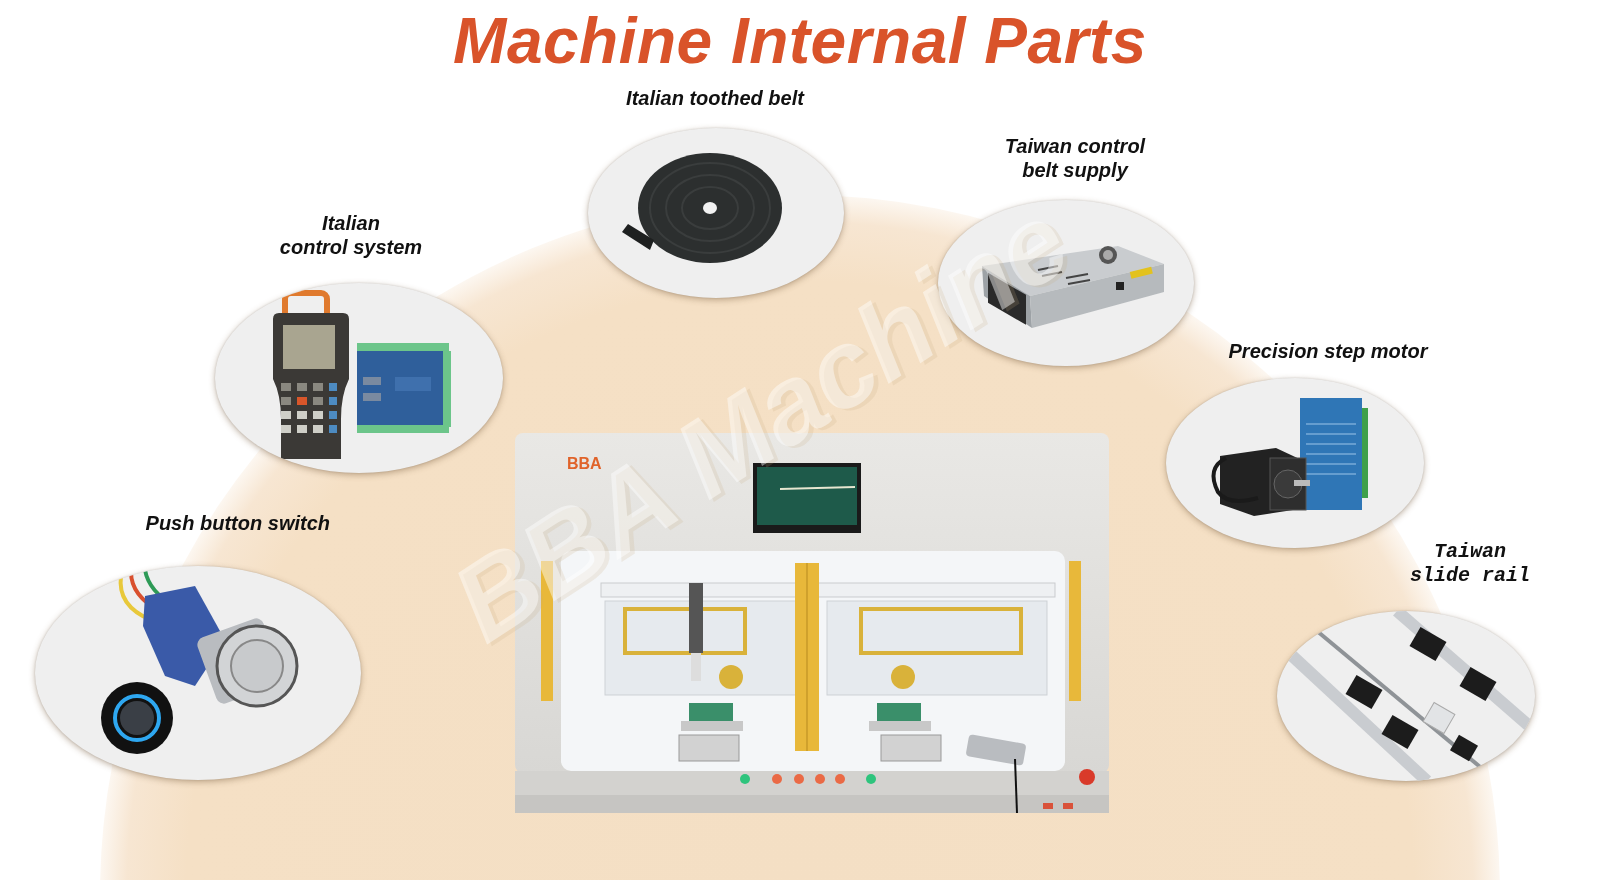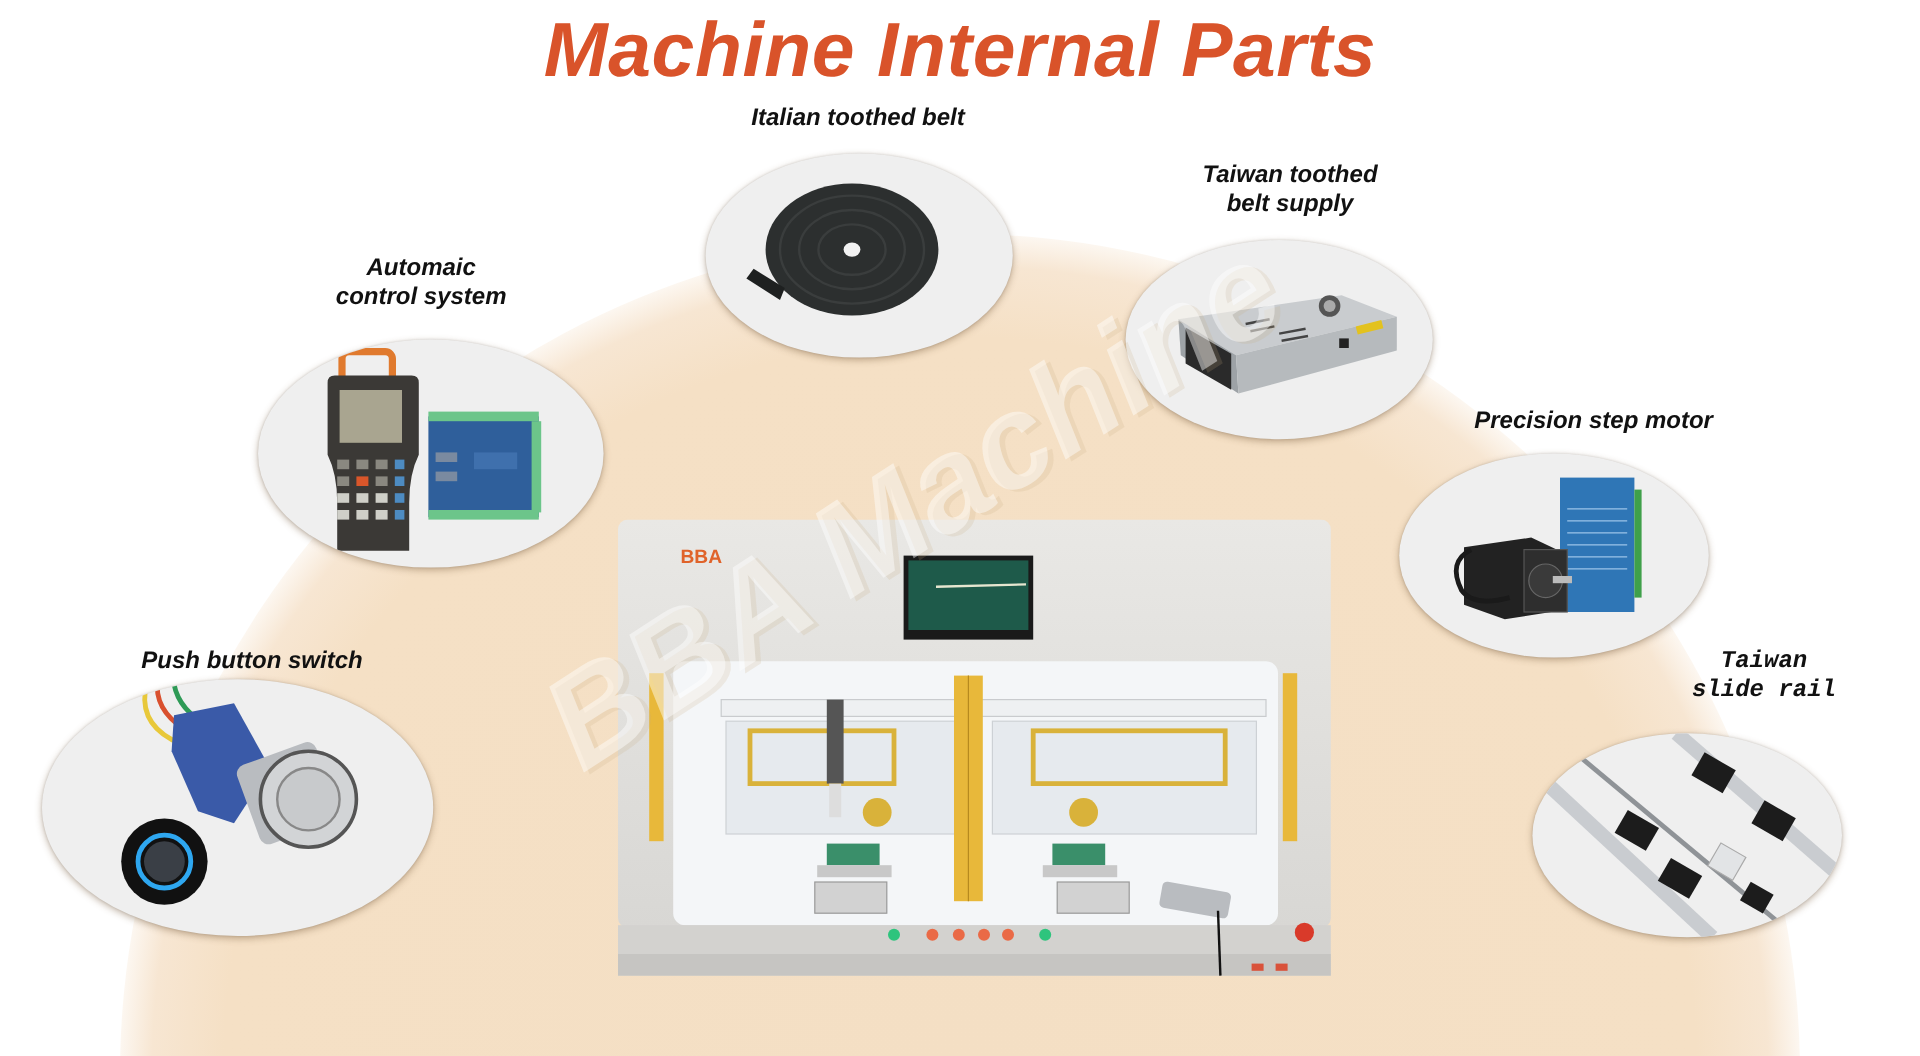--- a/index.html
+++ b/index.html
@@ -51,42 +51,42 @@
     <ellipse cx="122" cy="80" rx="72" ry="55" fill="#2c2f2f"></ellipse>
     <ellipse cx="122" cy="80" rx="60" ry="45" fill="none" stroke="#3a3d3d" stroke-width="2"></ellipse>
     <ellipse cx="122" cy="80" rx="44" ry="33" fill="none" stroke="#3a3d3d" stroke-width="2"></ellipse>
     <ellipse cx="122" cy="80" rx="28" ry="21" fill="none" stroke="#3a3d3d" stroke-width="2"></ellipse>
     <ellipse cx="122" cy="80" rx="7" ry="6" fill="#f2f2f2"></ellipse>
     <polygon points="40,96 66,112 62,122 34,104" fill="#1e2020"></polygon>
   </svg>
 </div>
 
 <div class="label" style="left:960px; top:134px; width:230px;">
-  <div>Taiwan toothed</div>
+  <div>Taiwan control</div>
   <div>belt supply</div>
 </div>
 <div class="oval" style="left:938px; top:200px; width:256px; height:166px;">
   <svg viewBox="0 0 256 166">
     <polygon points="44,66 180,46 226,64 92,96" fill="#c9cccf"></polygon>
     <polygon points="44,66 92,96 94,128 46,96" fill="#9da2a6"></polygon>
     <polygon points="92,96 226,64 226,92 94,128" fill="#b6babd"></polygon>
     <rect x="50" y="74" width="38" height="30" fill="#2a2a2a" transform="skewY(30) translate(0,-30)"></rect>
     <circle cx="170" cy="55" r="9" fill="#555"></circle>
     <circle cx="170" cy="55" r="5" fill="#aaa"></circle>
     <rect x="192" y="70" width="22" height="7" fill="#e3c21e" transform="rotate(-14 200 72)"></rect>
     <rect x="178" y="82" width="8" height="8" fill="#222"></rect>
     <line x1="100" y1="70" x2="120" y2="66" stroke="#444" stroke-width="2"></line>
     <line x1="104" y1="76" x2="124" y2="72" stroke="#444" stroke-width="2"></line>
     <line x1="128" y1="78" x2="150" y2="74" stroke="#444" stroke-width="2"></line>
     <line x1="130" y1="84" x2="152" y2="80" stroke="#444" stroke-width="2"></line>
   </svg>
 </div>
 
 <div class="label" style="left:236px; top:211px; width:230px;">
-  <div>Automaic</div>
+  <div>Italian</div>
   <div>control system</div>
 </div>
 <div class="oval" style="left:215px; top:283px; width:288px; height:190px;">
   <svg viewBox="0 0 288 190">
     <rect x="70" y="10" width="42" height="26" rx="6" fill="none" stroke="#e07a2e" stroke-width="6"></rect>
     <path d="M52 30 h76 q6 0 6 6 v60 q-8 16 -8 40 v40 h-60 v-40 q0 -24 -8 -40 v-60 q0 -6 6 -6z" fill="#3b3936"></path>
     <rect x="68" y="42" width="52" height="44" fill="#a9a590"></rect>
     <g fill="#8a8880">
       <rect x="66" y="100" width="10" height="8"></rect>
         <rect x="82" y="100" width="10" height="8"></rect>
@@ -129,21 +129,21 @@
         <line x1="140" y1="96" x2="190" y2="96"></line>
     </g>
     <polygon points="54,78 110,70 140,84 140,130 88,138 54,126" fill="#222"></polygon>
     <rect x="104" y="80" width="36" height="52" fill="#2e2e2e" stroke="#555"></rect>
     <circle cx="122" cy="106" r="14" fill="#3a3a3a" stroke="#666"></circle>
     <rect x="128" y="102" width="16" height="6" fill="#bbb"></rect>
     <path d="M60 80 q-20 10 -8 34 q10 14 40 6" fill="none" stroke="#1a1a1a" stroke-width="4"></path>
   </svg>
 </div>
 
-<div class="label" style="left:90px; top:539px; width:240px;">Push button switch</div>
+<div class="label" style="left:90px; top:511px; width:240px;text-align:right;">Push button switch</div>
 <div class="oval" style="left:35px; top:566px; width:326px; height:214px;">
   <svg viewBox="0 0 326 214">
     <path d="M86 10 q-4 30 30 44" stroke="#e8c83a" stroke-width="4" fill="none"></path>
     <path d="M96 6 q0 24 30 40" stroke="#d9502e" stroke-width="4" fill="none"></path>
     <path d="M110 4 q4 22 30 36" stroke="#2e9a56" stroke-width="4" fill="none"></path>
     <polygon points="110,30 160,20 190,74 160,120 130,110 108,60" fill="#3a5aa8"></polygon>
     <rect x="170" y="60" width="70" height="70" rx="8" fill="#b9bcc0" transform="rotate(-20 205 95)"></rect>
     <circle cx="222" cy="100" r="40" fill="#d2d4d6" stroke="#555" stroke-width="3"></circle>
     <circle cx="222" cy="100" r="26" fill="#c8cacc" stroke="#888" stroke-width="2"></circle>
     <circle cx="102" cy="152" r="36" fill="#111"></circle>

